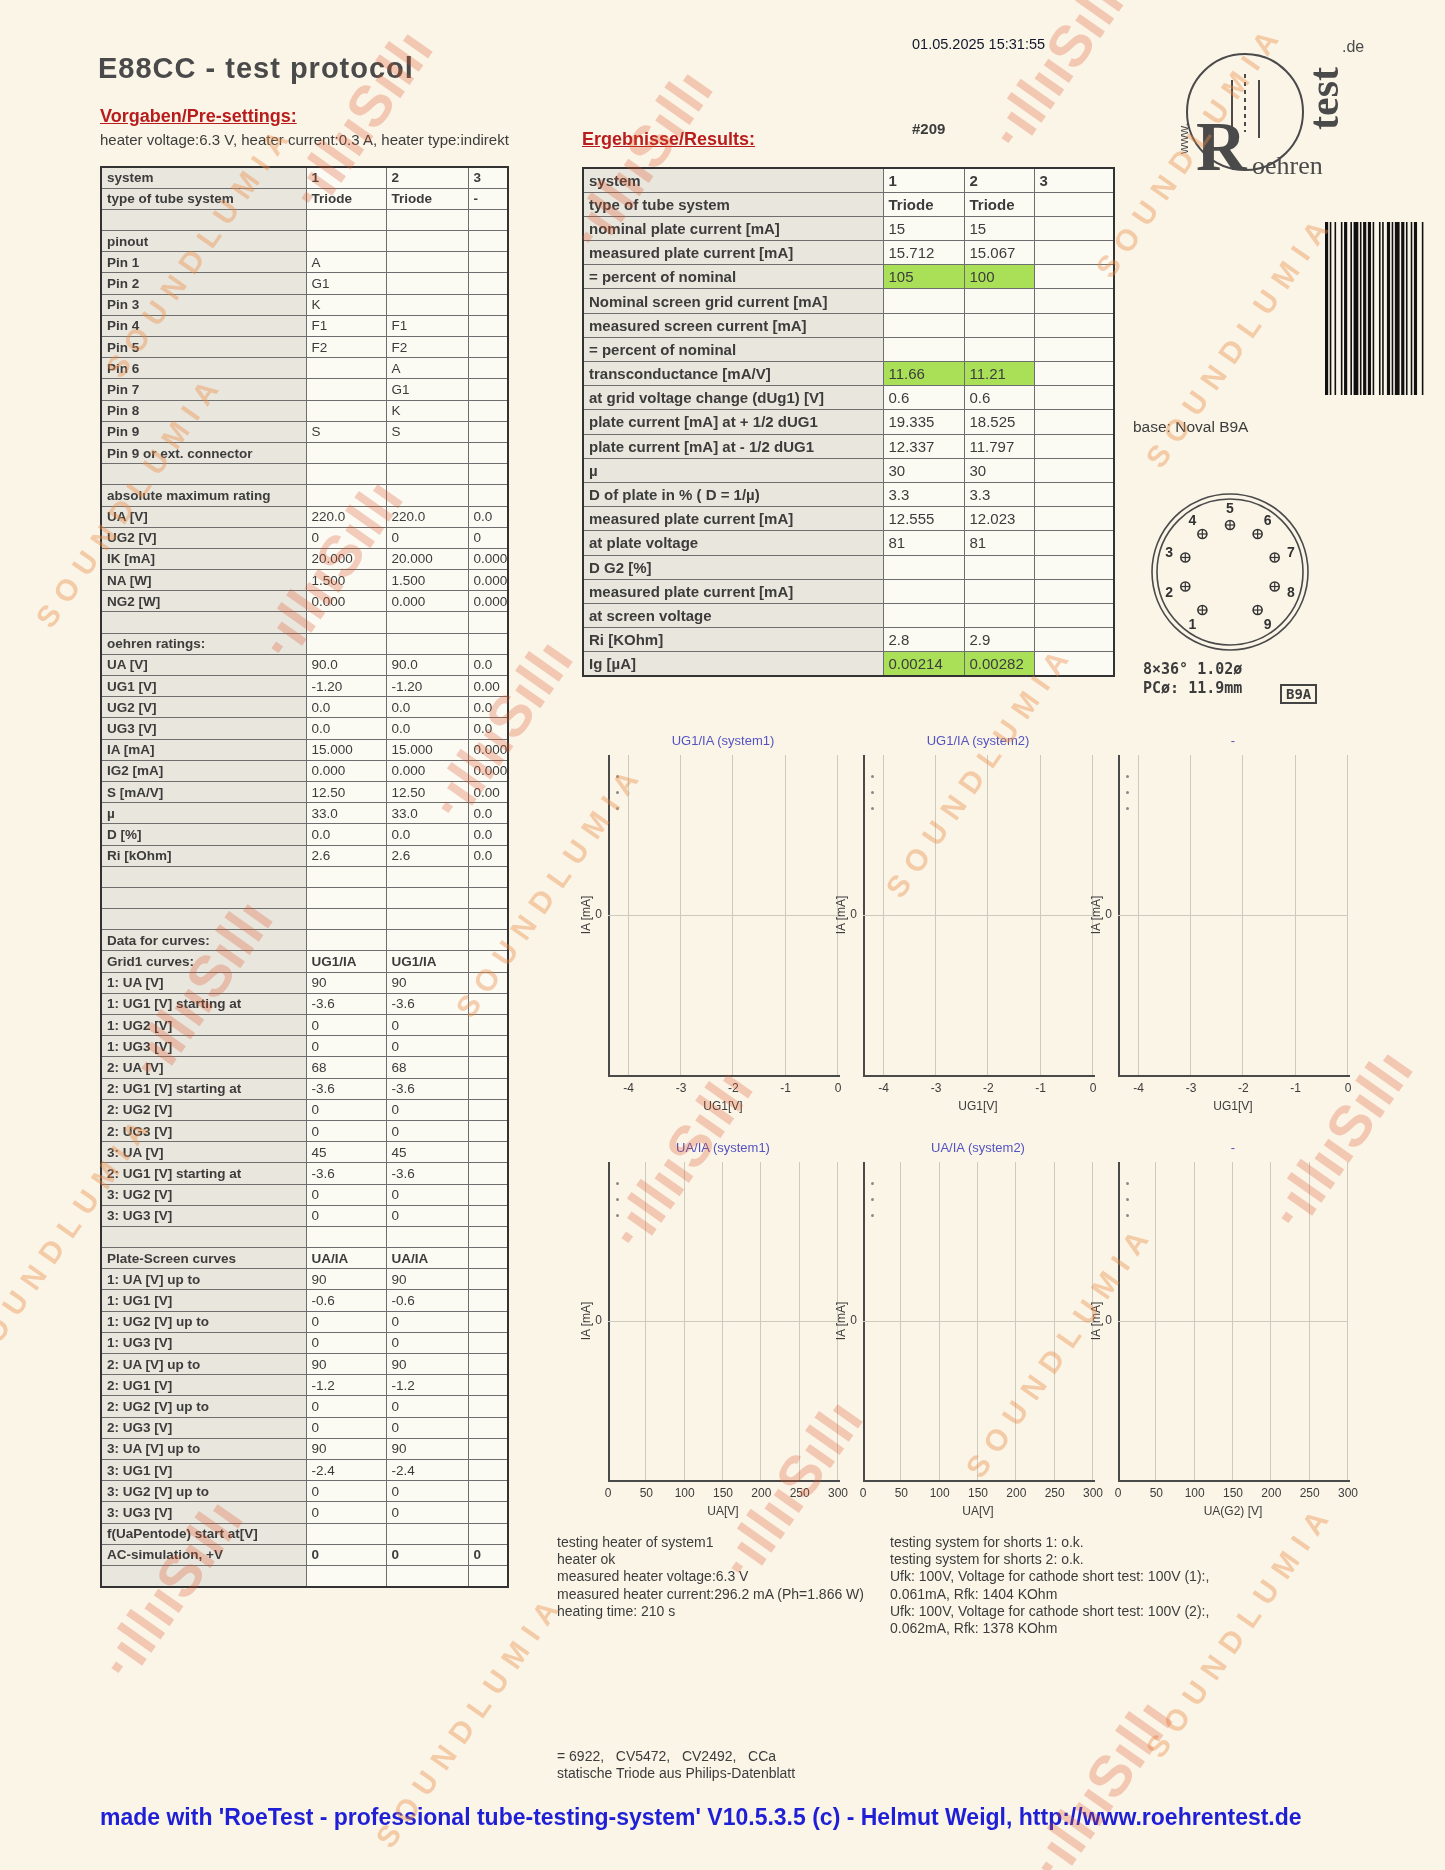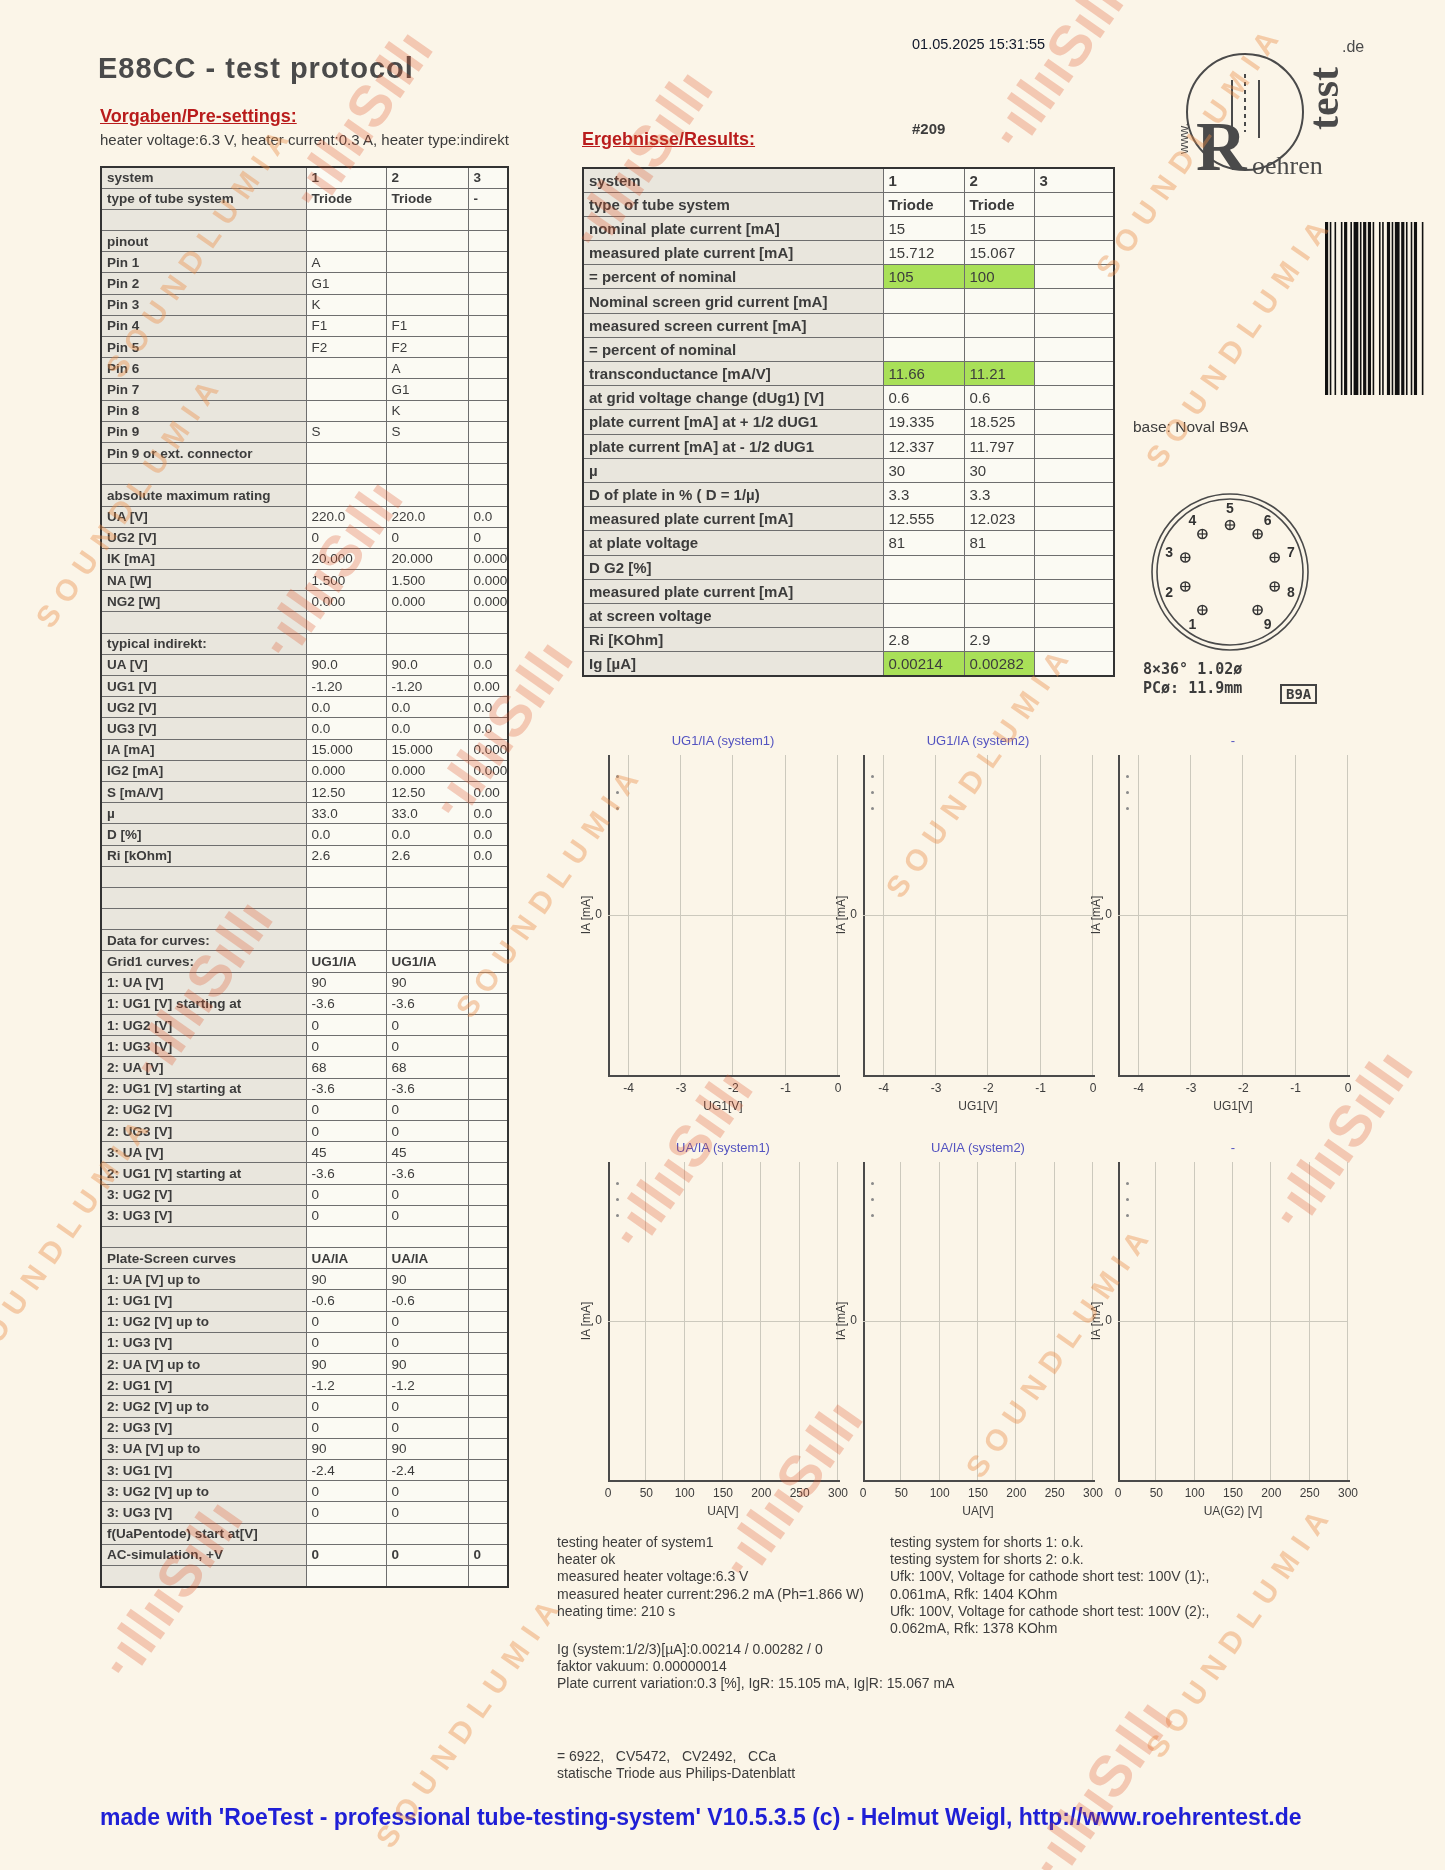--- a/index.html
+++ b/index.html
@@ -280,21 +280,21 @@
           <td class="val">0.000</td>
           <td class="val">0.000</td>
         </tr>
         <tr>
           <td class="lbl"></td>
           <td class="val"></td>
           <td class="val"></td>
           <td class="val"></td>
         </tr>
         <tr class="hdr">
-          <td class="lbl">typical indirekt:</td>
+          <td class="lbl">oehren ratings:</td>
           <td class="val"></td>
           <td class="val"></td>
           <td class="val"></td>
         </tr>
         <tr>
           <td class="lbl">UA [V]</td>
           <td class="val">90.0</td>
           <td class="val">90.0</td>
           <td class="val">0.0</td>
         </tr>
@@ -817,21 +817,20 @@
       <div class="xtick" style="left: 1194.66px; top: 1486px;">100</div>
       <div class="xtick" style="left: 1233px; top: 1486px;">150</div>
       <div class="xtick" style="left: 1271.34px; top: 1486px;">200</div>
       <div class="xtick" style="left: 1309.66px; top: 1486px;">250</div>
       <div class="xtick" style="left: 1348px; top: 1486px;">300</div>
       <div class="xlab" style="left: 1118px; top: 1504px; width: 230px;">UA(G2) [V]</div>
     </div>
 
   <div class="notes" style="left:557px;top:1534px;"><div>testing heater of system1</div><div>heater ok</div><div>measured heater voltage:6.3 V</div><div>measured heater current:296.2 mA (Ph=1.866 W)</div><div>heating time: 210 s</div></div>
   <div class="notes" style="left:890px;top:1534px;"><div>testing system for shorts 1: o.k.</div><div>testing system for shorts 2: o.k.</div><div>Ufk: 100V, Voltage for cathode short test: 100V (1):,</div><div>0.061mA, Rfk: 1404 KOhm</div><div>Ufk: 100V, Voltage for cathode short test: 100V (2):,</div><div>0.062mA, Rfk: 1378 KOhm</div></div>
-  <div class="notes" style="left:557px;top:1641px;"><div>Ig (system:1/2/3)[µA]:0.00214 / 0.00282 / 0</div><div>faktor vakuum: 0.00000014</div><div>Plate current variation:0.3 [%], IgR: 15.105 mA, Ig|R: 15.067 mA</div></div>
   <div class="notes" style="left:557px;top:1748px;"><div>= 6922,   CV5472,   CV2492,   CCa</div><div>statische Triode aus Philips-Datenblatt</div></div>
 
   <div class="footer" style="left:100px;top:1804px;">made with 'RoeTest - professional tube-testing-system' V10.5.3.5 (c) - Helmut Weigl, http://www.roehrentest.de</div>
 
   <div id="wm-layer">
       <div class="wm s" style="left: 360px; top: 120px; transform: translate(-50%, -50%) rotate(-55deg);">·ıllııSıllı</div>
       <div class="wm t" style="left: 200px; top: 250px; transform: translate(-50%, -50%) rotate(-55deg);">SOUNDLUMIA</div>
       <div class="wm s" style="left: 640px; top: 160px; transform: translate(-50%, -50%) rotate(-55deg);">·ıllııSıllı</div>
       <div class="wm s" style="left: 1060px; top: 60px; transform: translate(-50%, -50%) rotate(-55deg);">·ıllııSıllı</div>
       <div class="wm t" style="left: 1190px; top: 150px; transform: translate(-50%, -50%) rotate(-55deg);">SOUNDLUMIA</div>

